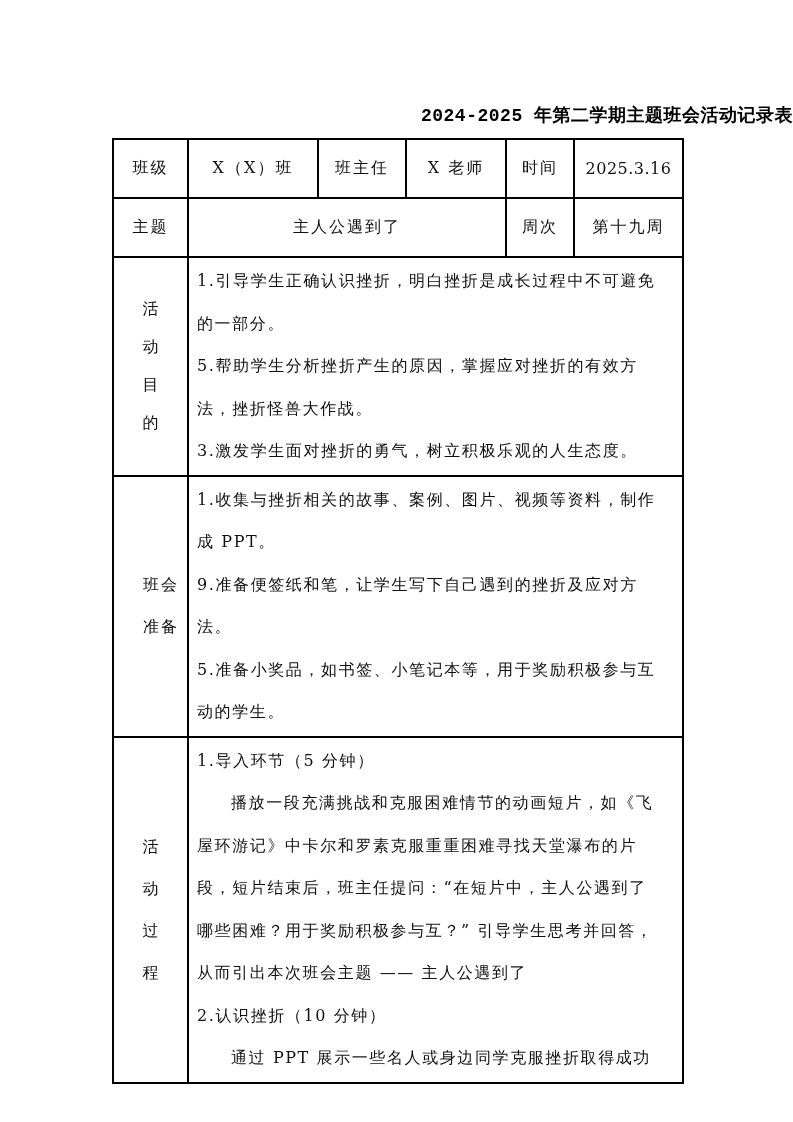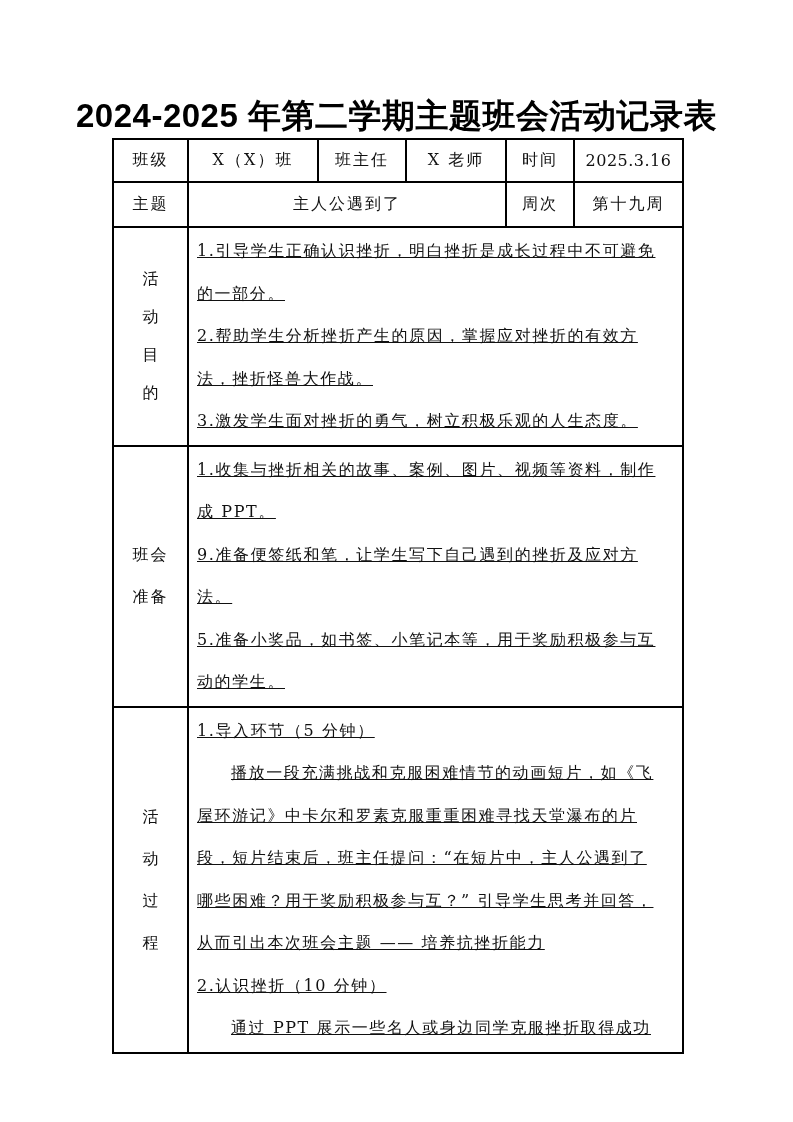--- a/index.html
+++ b/index.html
@@ -1,28 +1,28 @@
 <!DOCTYPE html>
 <html><head>
 <meta charset="utf-8">
 <style>
   html, body { margin:0; padding:0; background:#ffffff; }
   body { width:793px; height:1122px; position:relative; overflow:hidden;
          font-family:"DejaVu Serif","Liberation Serif",serif; color:#111; }
-  .title { position:absolute; left:0; top:98px; width:793px; text-align:center;
-           font-family:Liberation Sans, sans-serif; font-weight:bold;
-           font-size:33px; letter-spacing:0.5px; line-height:36px; color:#000; }
+  .title { position:absolute; left:0; top:98px; width:793px; text-align:right;
+           font-family:Liberation Mono, monospace; font-weight:bold;
+           font-size:18px; letter-spacing:0.5px; line-height:36px; color:#000; }
   table { position:absolute; left:112px; top:138px; border-collapse:collapse;
           table-layout:fixed; width:570px; }
-  td { border:2px solid #000; padding:0; font-size:16px; vertical-align:middle; }
+  td { border:2px solid #000; padding:8px; font-size:16px; vertical-align:middle; }
   .hdr td { height:41px; text-align:center; letter-spacing:2px; }
-  .label { text-align:center; letter-spacing:2px; }
+  .label { text-align:right; letter-spacing:2px; }
   .vlabel { text-align:center; line-height:38px; }
   .vlabel span { display:block; }
-  .content { padding:2px 6px 2px 8px; vertical-align:top;text-decoration:underline; }
+  .content { padding:2px 6px 2px 8px; vertical-align:top; }
   .content p { margin:0; line-height:42.5px; font-size:16px; letter-spacing:1.6px; text-align:justify; }
   .indent { text-indent:34px; }
 </style>
 </head>
 <body>
 
 <div class="title">2024-2025 年第二学期主题班会活动记录表</div>
 
 <table>
   <colgroup>
@@ -51,21 +51,21 @@
   <tr style="height:210px">
     <td class="vlabel">
       <span>活</span>
       <span>动</span>
       <span>目</span>
       <span>的</span>
     </td>
     <td colspan="5" class="content">
       <p>1.引导学生正确认识挫折，明白挫折是成长过程中不可避免</p>
       <p>的一部分。</p>
-      <p>2.帮助学生分析挫折产生的原因，掌握应对挫折的有效方</p>
+      <p>5.帮助学生分析挫折产生的原因，掌握应对挫折的有效方</p>
       <p>法，挫折怪兽大作战。</p>
       <p>3.激发学生面对挫折的勇气，树立积极乐观的人生态度。</p>
     </td>
   </tr>
   <tr style="height:251px">
     <td class="label" style="line-height:42px">
       <div>班会</div>
       <div>准备</div>
     </td>
     <td colspan="5" class="content">
@@ -83,19 +83,19 @@
       <span>动</span>
       <span>过</span>
       <span>程</span>
     </td>
     <td colspan="5" class="content">
       <p>1.导入环节（5 分钟）</p>
       <p class="indent">播放一段充满挑战和克服困难情节的动画短片，如《飞</p>
       <p>屋环游记》中卡尔和罗素克服重重困难寻找天堂瀑布的片</p>
       <p>段，短片结束后，班主任提问：“在短片中，主人公遇到了</p>
       <p>哪些困难？用于奖励积极参与互？” 引导学生思考并回答，</p>
-      <p>从而引出本次班会主题 —— 培养抗挫折能力</p>
+      <p>从而引出本次班会主题 —— 主人公遇到了</p>
       <p>2.认识挫折（10 分钟）</p>
       <p class="indent">通过 PPT 展示一些名人或身边同学克服挫折取得成功</p>
     </td>
   </tr>
 </tbody>
   </table>
 
 </body></html>

